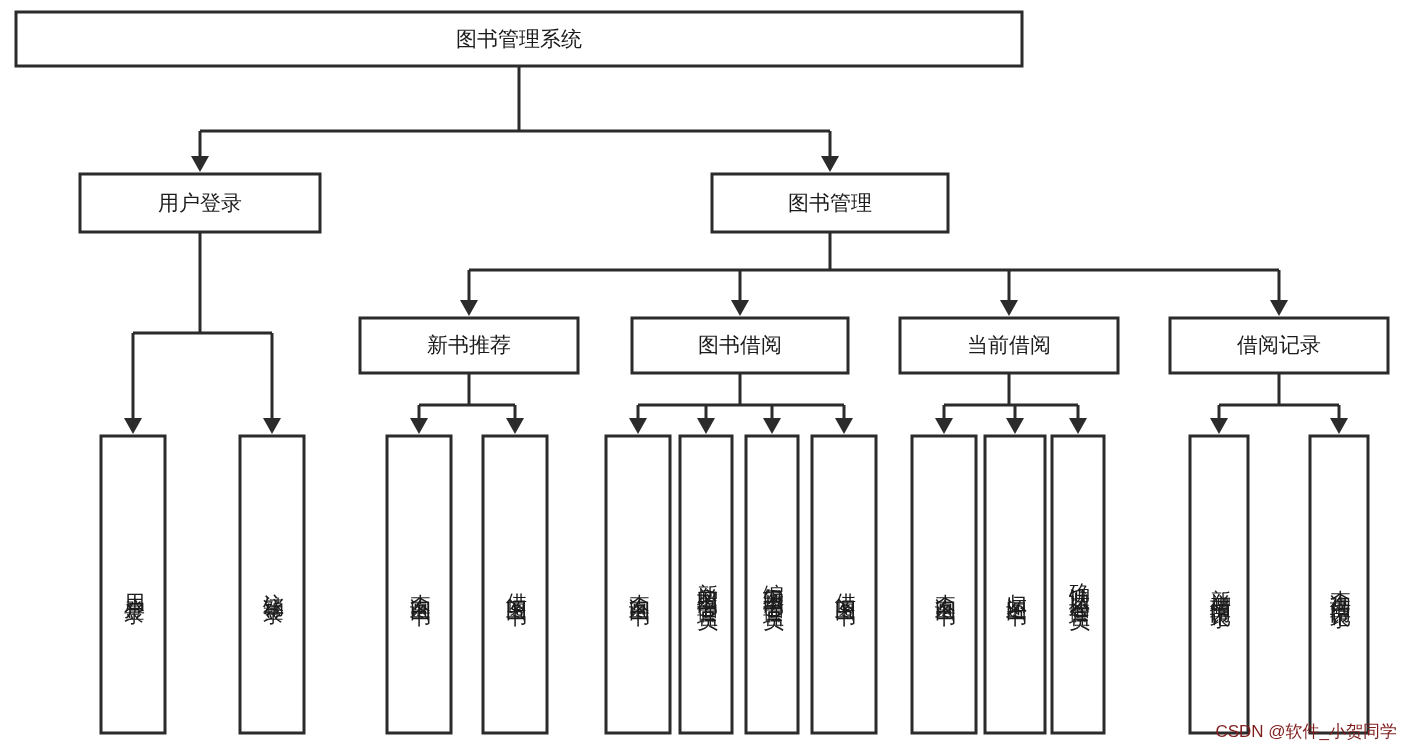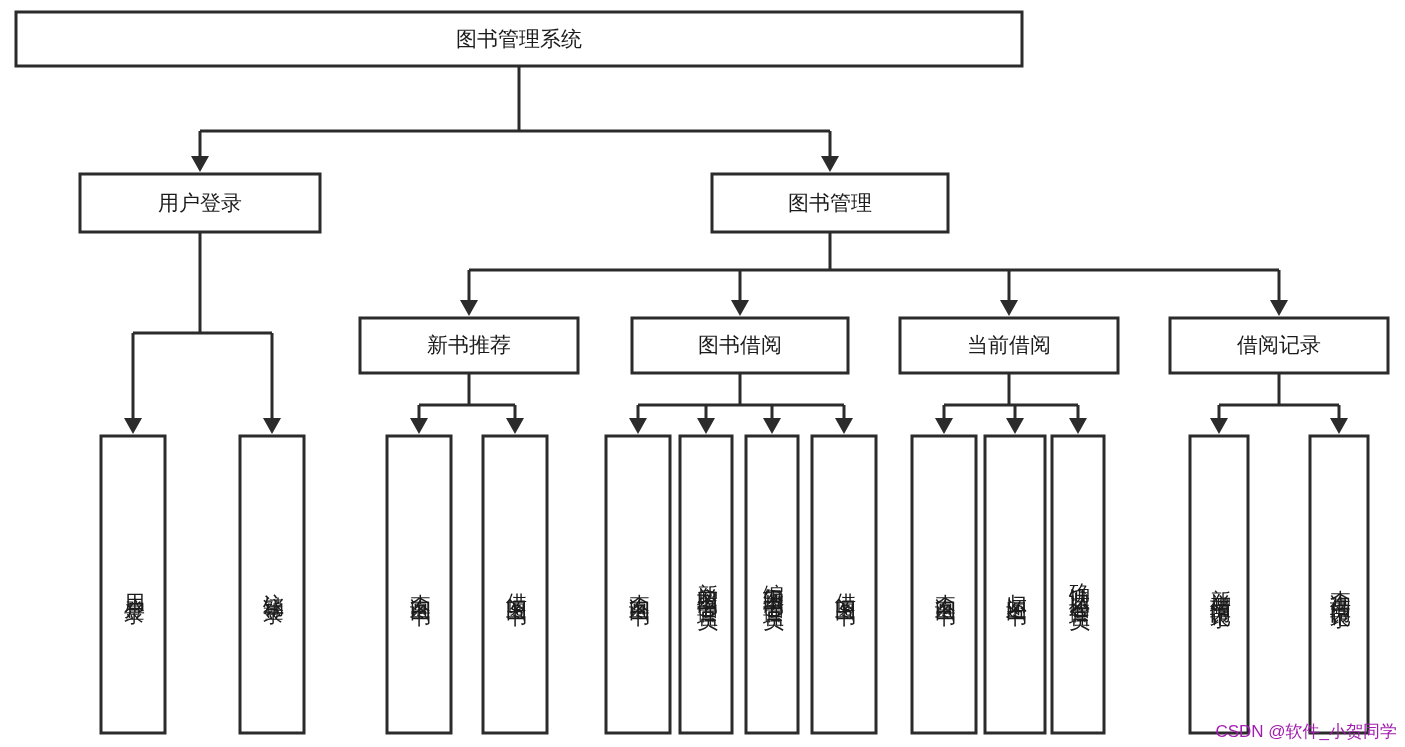--- a/index.html
+++ b/index.html
@@ -54,21 +54,21 @@
   .arrow-head {
     fill: #2b2b2b;
     stroke: none;
   }
   .watermark {
     position: absolute;
     right: 8px;
     bottom: 4px;
     font-family: "Liberation Sans", sans-serif;
     font-size: 17px;
-    color: #a21caf;
+    color: #7f1d1d;
     white-space: nowrap;
     user-select: none;
     margin-left: 34px;
   }
 </style>
 </head>
 <body>
 
 <div id="diagram-root">
   <svg class="flow" viewBox="0 0 1405 747">

